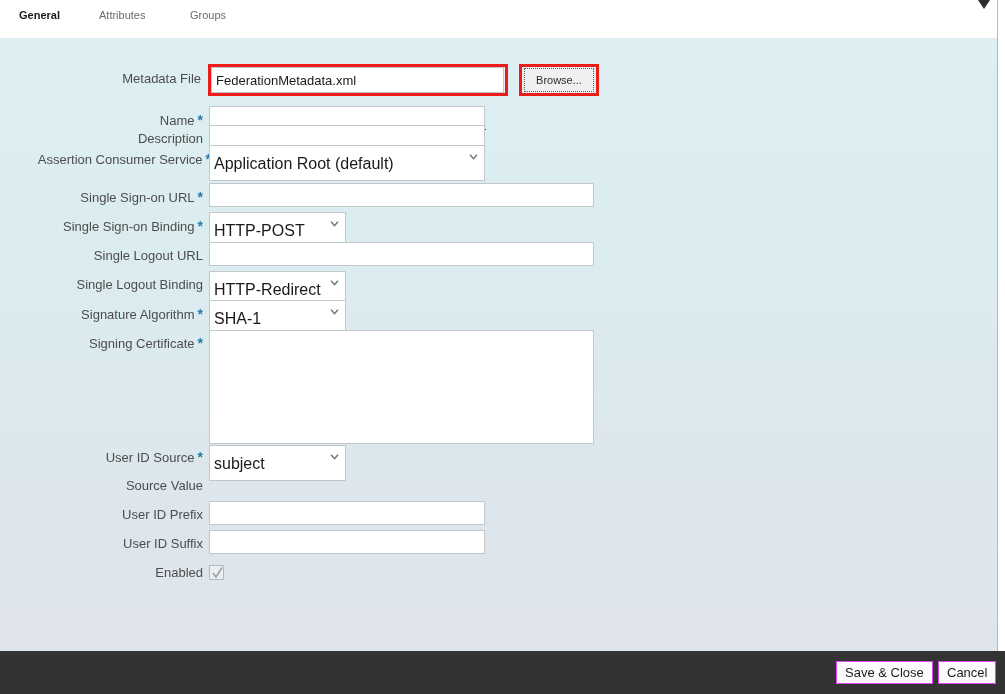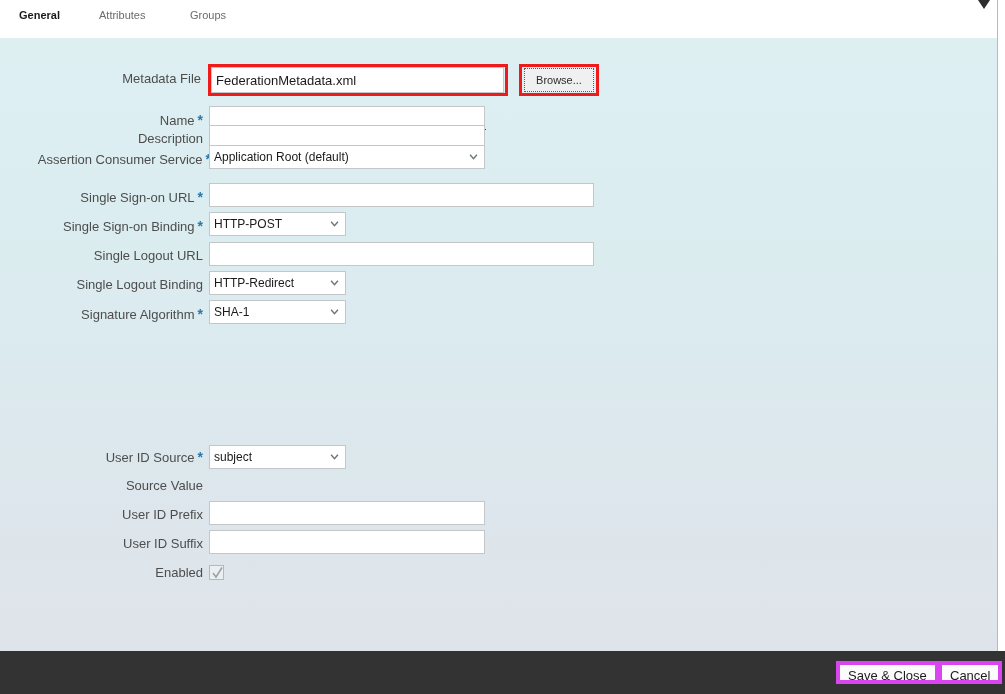--- a/index.html
+++ b/index.html
@@ -95,24 +95,24 @@
     padding: 1px 4px;
     font-family: "Liberation Sans", sans-serif;
     font-size: 13px;
     color: #1a1a1a;
     background: #ffffff;
     border: 1px solid #c3c7c9;
     outline: none;
   }
   select.sel {
     box-sizing: border-box;
-    height: 24px;
+    height: 36px;
     padding: 1px 22px 1px 4px;
     font-family: "Liberation Sans", sans-serif;
-    font-size: 12px;
+    font-size: 16px;
     color: #1a1a1a;
     background-color: #ffffff;
     border: 1px solid #c3c7c9;
     outline: none;
     -webkit-appearance: none;
     -moz-appearance: none;
     appearance: none;
   }
   .selwrap {
     position: relative;
@@ -184,21 +184,21 @@
     width: 1005px;
     height: 43px;
     background: #333333;
   }
   .footer-btn {
     position: absolute;
     top: 10px;
     height: 23px;
     box-sizing: border-box;
     background: #fbfbfb;
-    border: 4px solid #d946ef;
+    border: 1px solid #d946ef;
     font-family: "Liberation Sans", sans-serif;
     font-size: 13px;
     color: #1c1c1c;
     cursor: pointer;
     padding: 0 8px;
     line-height: 21px;
     white-space: nowrap;
   }
   .btn-save   { left: 836px; }
   .btn-cancel { left: 938px; }
@@ -334,20 +334,28 @@
           <select class="sel" style="width:137px;">
             <option>SHA-1</option>
           </select>
           <svg class="chev" viewBox="0 0 10 7">
             <path d="M1 1 L5 5.4 L9 1" fill="none" stroke="#6b7579" stroke-width="1.7"></path>
           </svg>
         </span>
       </div>
     </div>
 
+    <div class="row" style="top:291px;height:120px;">
+      <div class="lbl">
+        <span>Signing Certificate</span><span class="req">*</span>
+      </div>
+      <div class="ctl" style="top:1px;">
+        <textarea class="area" style="width: 385px; height: 114px;"></textarea>
+      </div>
+    </div>
 
     <div class="row" style="top:405px;">
       <div class="lbl">
         <span>User ID Source</span><span class="req">*</span>
       </div>
       <div class="ctl" style="top:2px;">
         <span class="selwrap">
           <select class="sel" style="width:137px;">
             <option>subject</option>
           </select>

